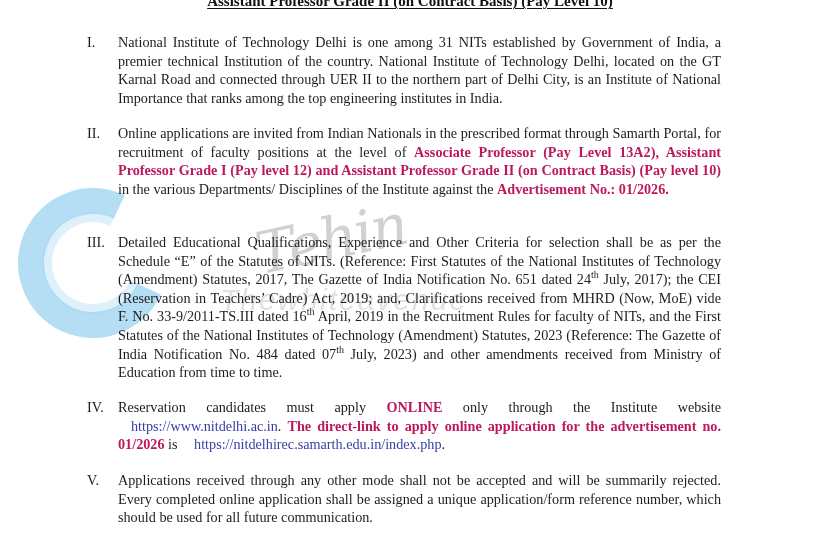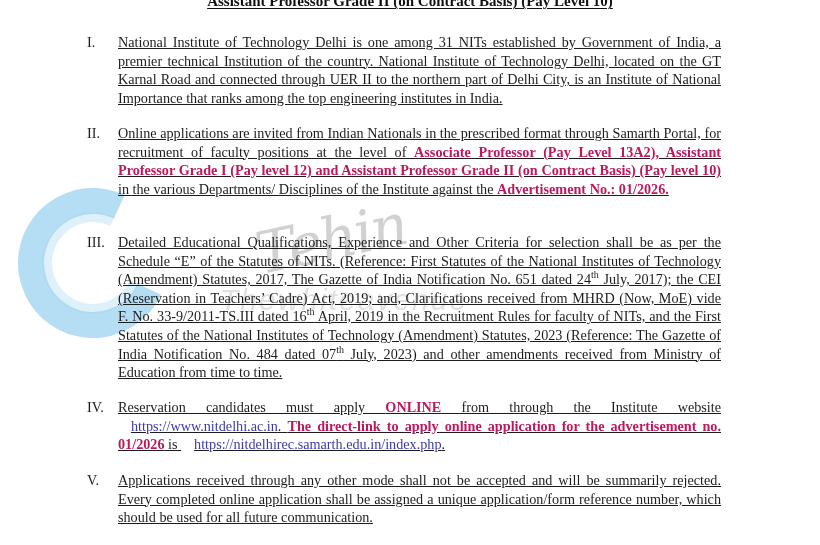--- a/index.html
+++ b/index.html
@@ -46,21 +46,20 @@
       font-size: 14.2px;
       line-height: 19px;
     }
     .text {
       position: absolute;
       left: 118px;
       width: 603px;
       font-size: 14.2px;
       line-height: 18.6px;
       text-align: justify;
-      text-decoration: underline;
     }
     .text b { font-weight: bold; color: #be185d; }
     .text sup { font-size: 10px; line-height: 0; vertical-align: 6px; }
     .link { color: #3a3aa8; text-decoration: none; padding-left: 13px; }
     .watermark-circle {
       position: absolute;
       left: 18px;
       top: 188px;
       width: 150px;
       height: 150px;
@@ -130,21 +129,21 @@
     <div class="text"><span>Online applications are invited from Indian Nationals in the prescribed format through Samarth Portal, for recruitment of faculty positions at the level of </span><b>Associate Professor (Pay Level 13A2), Assistant Professor Grade I (Pay level 12) and Assistant Professor Grade II (on Contract Basis) (Pay level 10)</b><span> in the various Departments/ Disciplines of the Institute against the </span><b>Advertisement No.: 01/2026.</b></div>
   </div>
 
   <div class="para" style="top:233px;">
     <span class="numeral">III.</span>
     <div class="text"><span>Detailed Educational Qualifications, Experience and Other Criteria for selection shall be as per the Schedule “E” of the Statutes of NITs. (Reference: First Statutes of the National Institutes of Technology (Amendment) Statutes, 2017, The Gazette of India Notification No. 651 dated 24</span><sup>th</sup><span> July, 2017); the CEI (Reservation in Teachers’ Cadre) Act, 2019; and, Clarifications received from MHRD (Now, MoE) vide F. No. 33-9/2011-TS.III dated 16</span><sup>th</sup><span> April, 2019 in the Recruitment Rules for faculty of NITs, and the First Statutes of the National Institutes of Technology (Amendment) Statutes, 2023 (Reference: The Gazette of India Notification No. 484 dated 07</span><sup>th</sup><span> July, 2023) and other amendments received from Ministry of Education from time to time.</span></div>
   </div>
 
   <div class="para" style="top:398px;">
     <span class="numeral">IV.</span>
-    <div class="text"><span>Reservation candidates must apply </span><b>ONLINE</b><span> from through the Institute website </span><a class="link">https://www.nitdelhi.ac.in</a><span>. </span><b>The direct-link to apply online application for the advertisement no. 01/2026</b><span> is </span><a class="link">https://nitdelhirec.samarth.edu.in/index.php</a><span>.</span></div>
+    <div class="text"><span>Reservation candidates must apply </span><b>ONLINE</b><span> only through the Institute website </span><a class="link">https://www.nitdelhi.ac.in</a><span>. </span><b>The direct-link to apply online application for the advertisement no. 01/2026</b><span> is </span><a class="link">https://nitdelhirec.samarth.edu.in/index.php</a><span>.</span></div>
   </div>
 
   <div class="para" style="top:471px;">
     <span class="numeral">V.</span>
     <div class="text">Applications received through any other mode shall not be accepted and will be summarily rejected. Every completed online application shall be assigned a unique application/form reference number, which should be used for all future communication.</div>
   </div>
 
 </div>
 
 </body></html>

